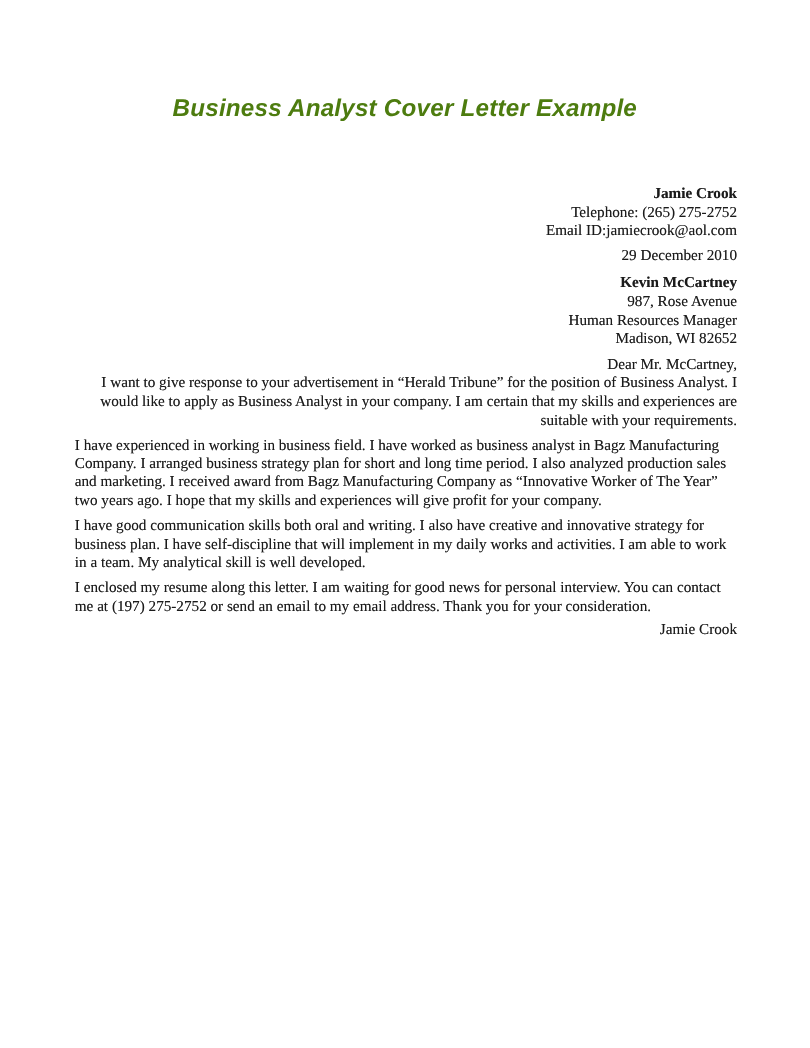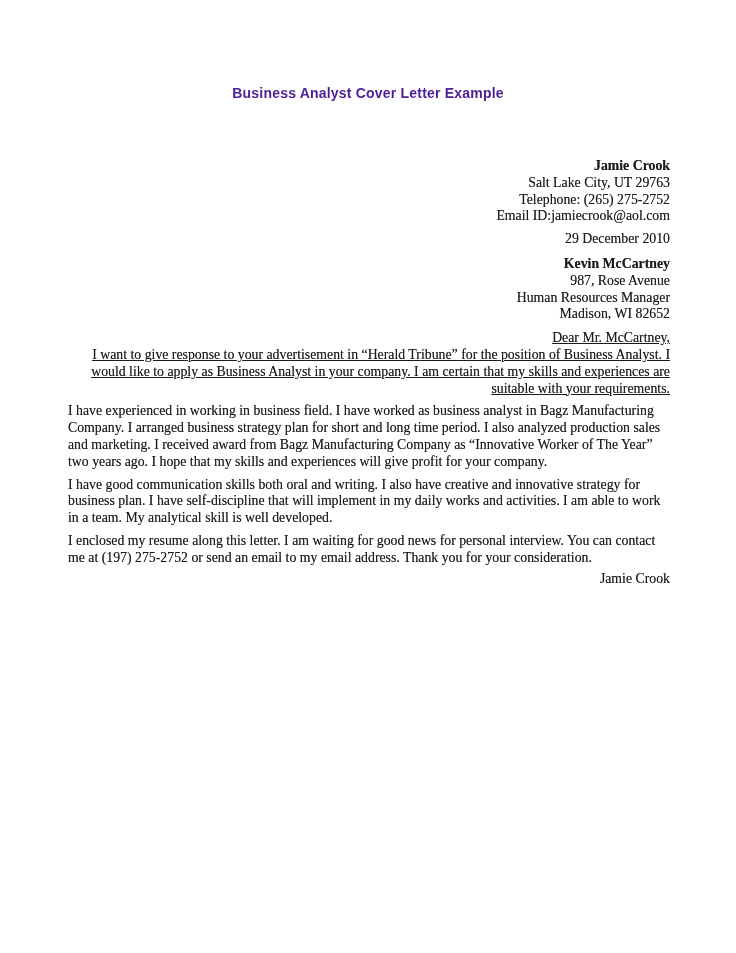--- a/index.html
+++ b/index.html
@@ -14,54 +14,54 @@
     background: #ffffff;
     overflow: hidden;
     color: #1b1b1b;
     font-family: "Liberation Serif", serif;
   }
   .doc-title {
     margin: 0;
     padding-top: 85px;
     text-align: center;
     font-family: "Liberation Sans", sans-serif;
-    font-size: 14px;
+    font-size: 22px;
     font-weight: 600;
     letter-spacing: 0.2px;
-    color: #4c1d95;
+    color: #4d7c0f;
+    font-style: italic;
   }
   .letter {
     margin-left: 68px;
     width: 602px;
     font-size: 13.8px;
     line-height: 16.8px;
     text-shadow: 0 0 0.5px rgba(20,20,20,0.55);
   }
   .block { margin: 0; text-align: right; }
   .sender-block { margin-top: 57px; }
   .date-line { margin-top: 6px; }
   .recipient-block { margin-top: 8px; }
-  .salutation-block { margin-top: 7px; text-decoration: underline; }
+  .salutation-block { margin-top: 7px; }
   .para { margin: 6px 0 0 0; }
   .closing-line { margin-top: 12px; }
   .signature-line { margin-top: 4px; }
   .bold { font-weight: bold; }
 </style>
 </head>
 <body>
 
 <div class="page">
 
   <h1 class="doc-title">Business Analyst Cover Letter Example</h1>
 
   <div class="letter">
 
     <div class="block sender-block">
       <div class="bold">Jamie Crook</div>
-      <div>Salt Lake City, UT 29763</div>
       <div>Telephone: (265) 275-2752</div>
       <div>Email ID:jamiecrook@aol.com</div>
     </div>
 
     <div class="block date-line">29 December 2010</div>
 
     <div class="block recipient-block">
       <div class="bold">Kevin McCartney</div>
       <div>987, Rose Avenue</div>
       <div>Human Resources Manager</div>

